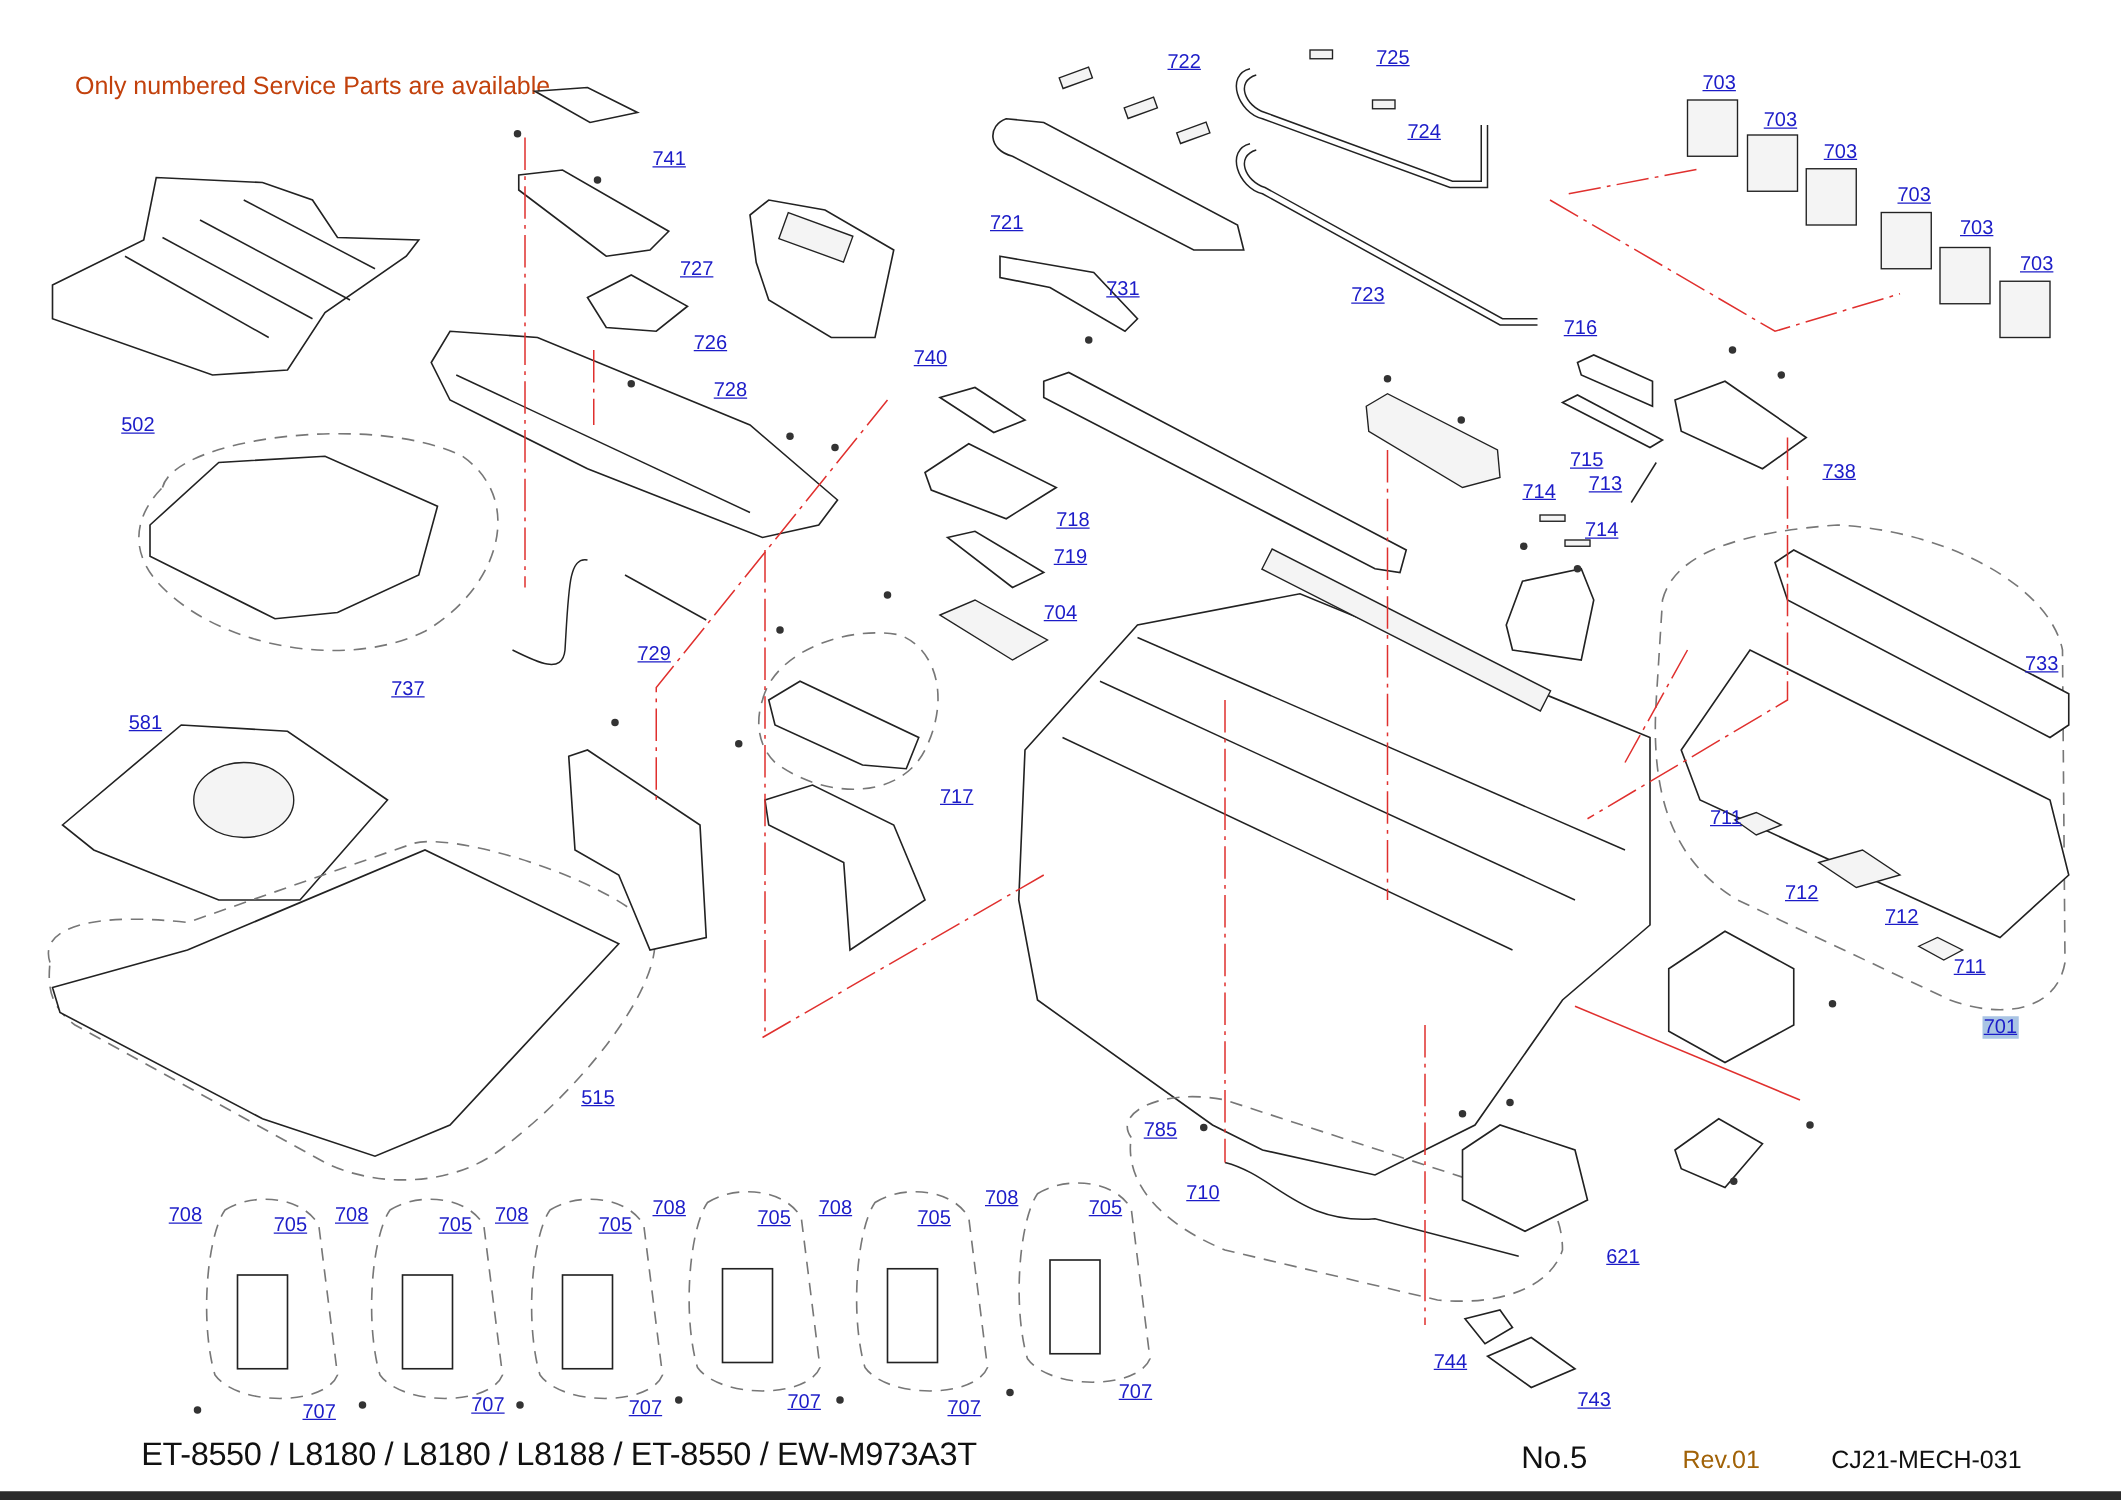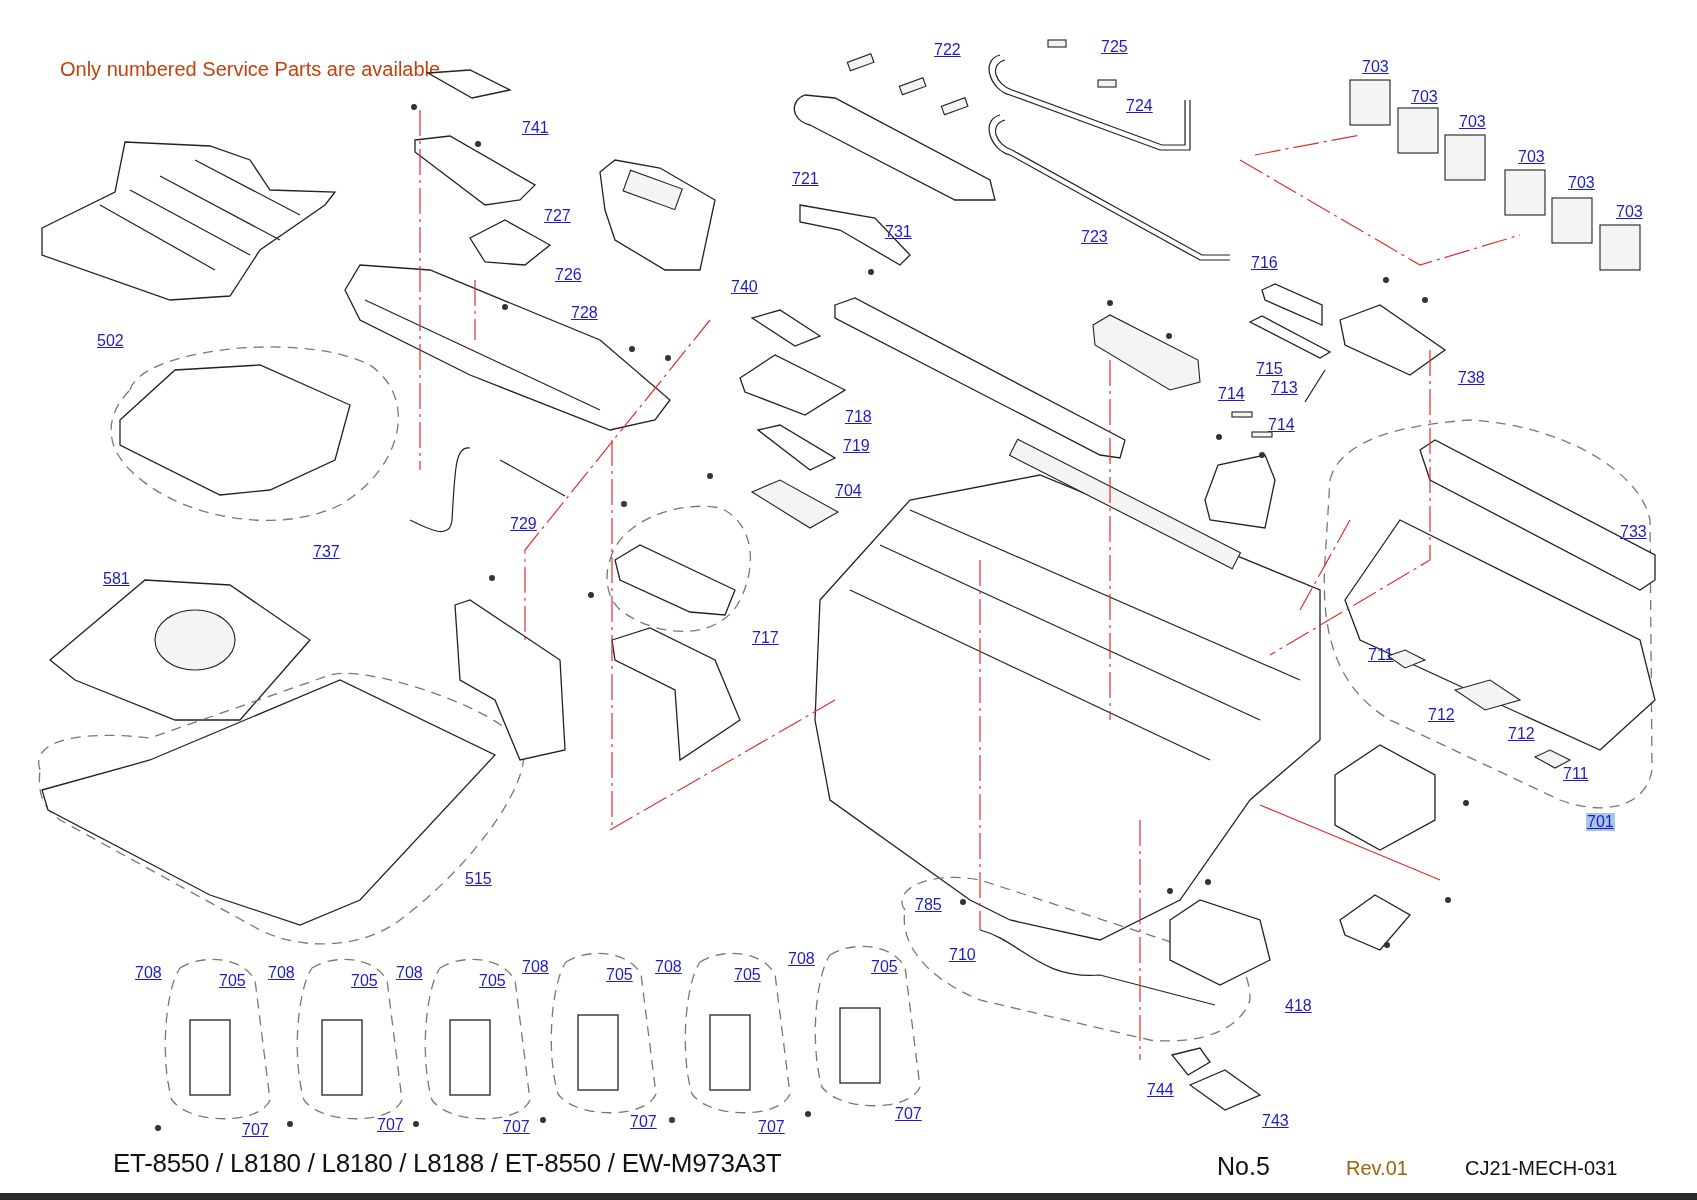--- a/index.html
+++ b/index.html
@@ -291,21 +291,21 @@
 <span class="part-label" style="left:1268px;top:416px">714</span>
 <span class="part-label" style="left:1458px;top:369px">738</span>
 <span class="part-label" style="left:1620px;top:523px">733</span>
 <span class="part-label" style="left:1368px;top:646px">711</span>
 <span class="part-label" style="left:1428px;top:706px">712</span>
 <span class="part-label" style="left:1508px;top:725px">712</span>
 <span class="part-label" style="left:1563px;top:765px">711</span>
 <span class="part-label highlight" style="left:1586px;top:813px">701</span>
 <span class="part-label" style="left:915px;top:896px">785</span>
 <span class="part-label" style="left:949px;top:946px">710</span>
-<span class="part-label" style="left:1285px;top:997px">418</span>
+<span class="part-label" style="left:1285px;top:997px">621</span>
 <span class="part-label" style="left:1147px;top:1081px">744</span>
 <span class="part-label" style="left:1262px;top:1112px">743</span>
 <span class="part-label" style="left:135px;top:964px">708</span>
 <span class="part-label" style="left:268px;top:964px">708</span>
 <span class="part-label" style="left:396px;top:964px">708</span>
 <span class="part-label" style="left:522px;top:958px">708</span>
 <span class="part-label" style="left:655px;top:958px">708</span>
 <span class="part-label" style="left:788px;top:950px">708</span>
 <span class="part-label" style="left:219px;top:972px">705</span>
 <span class="part-label" style="left:351px;top:972px">705</span>

